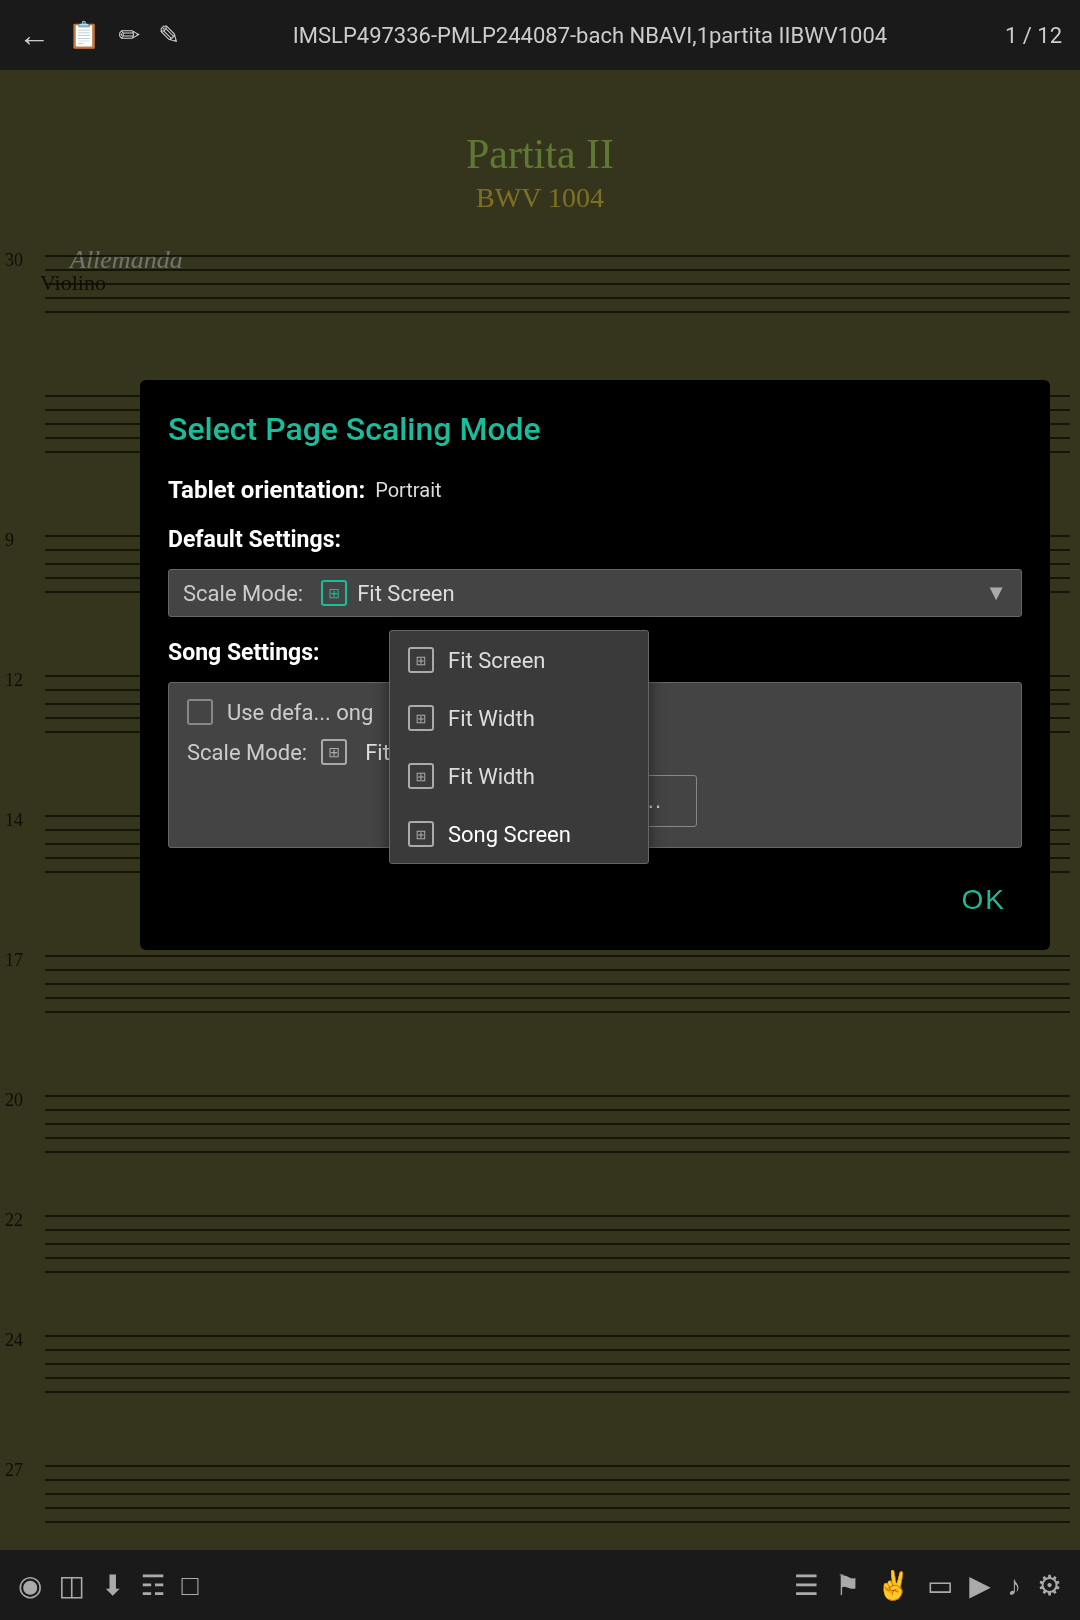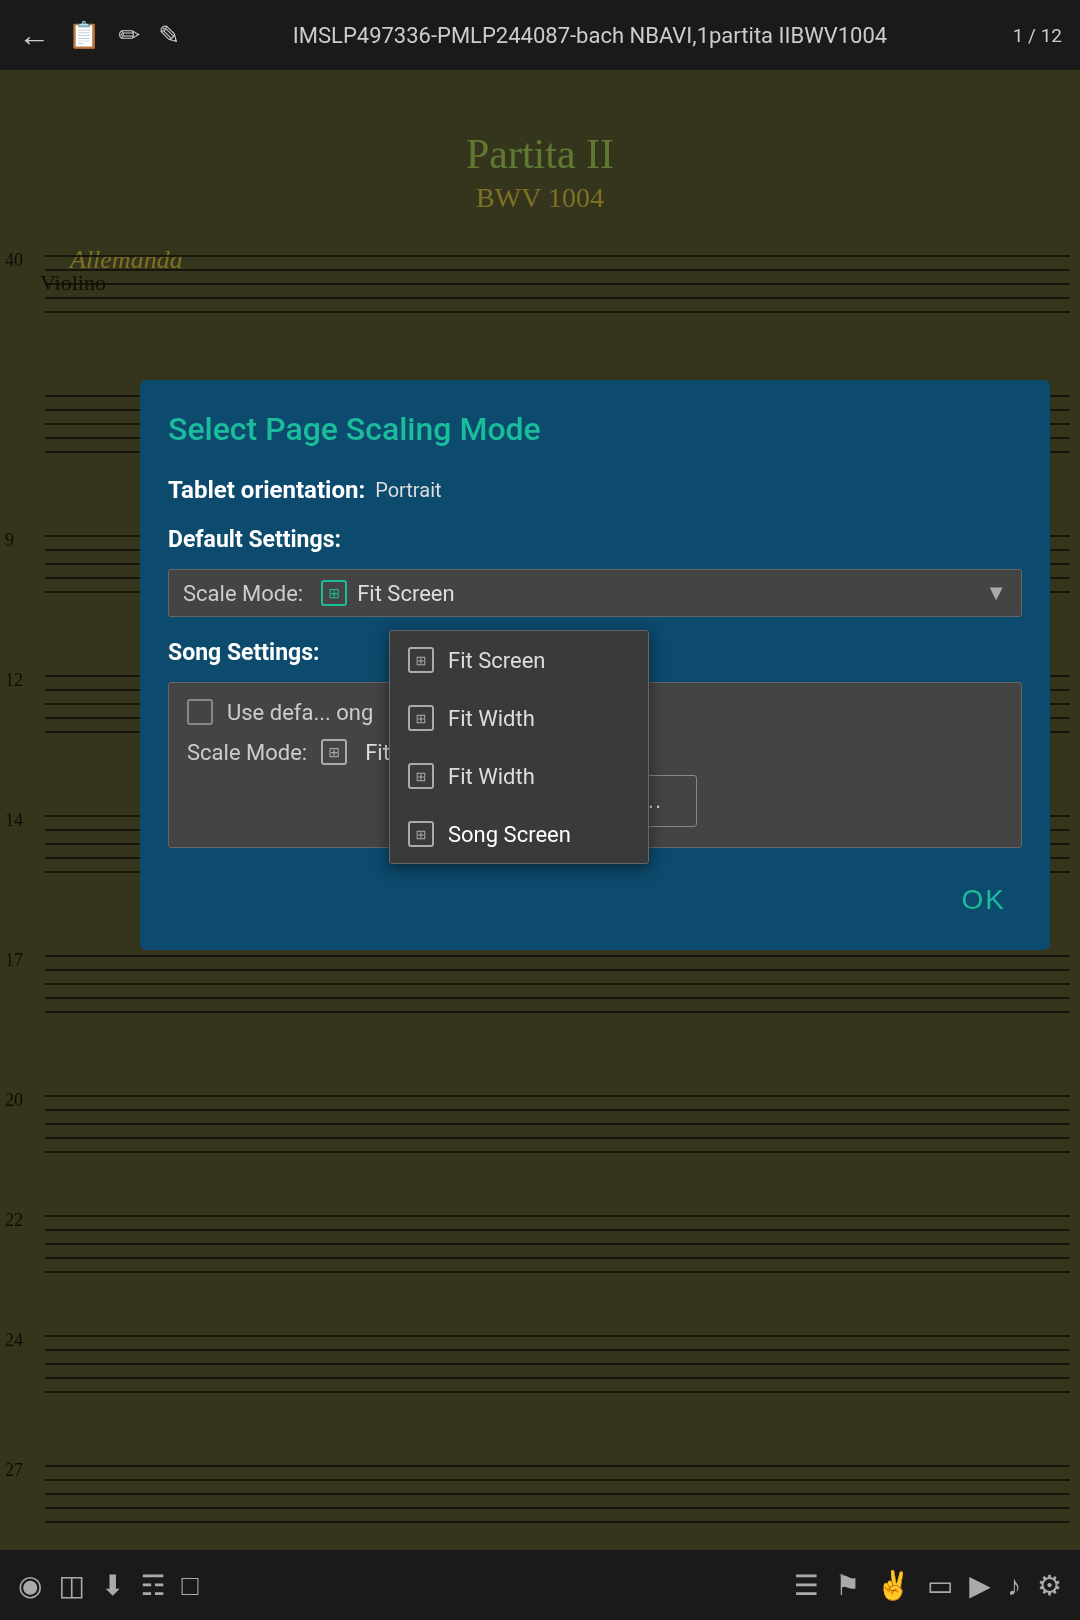--- a/index.html
+++ b/index.html
@@ -30,21 +30,21 @@
       cursor: pointer;
     }
     #top-bar .title {
       flex: 1;
       color: #ccc;
       font-size: 22px;
       text-align: center;
     }
     #top-bar .page-count {
       color: #ccc;
-      font-size: 19px;
+      font-size: 22px;
       min-width: 80px;
       text-align: right;
     }
 
     
     #sheet-bg {
       position: absolute;
       top: 70px;
       left: 0; right: 0;
       bottom: 70px;
@@ -104,21 +104,21 @@
       background: rgba(0,0,0,0.5);
       z-index: 20;
     }
 
     
     #dialog {
       position: absolute;
       top: 380px;
       left: 140px;
       right: 30px;
-      background: #0c4a6e;
+      background: #000000;
       border-radius: 6px;
       z-index: 30;
       padding: 30px 28px 28px 28px;
     }
 
     #dialog .dialog-title {
       color: #1abc9c;
       font-size: 32px;
       font-weight: 500;
       margin-bottom: 28px;
@@ -321,21 +321,21 @@
       color: #fde047;
       pointer-events: none;
     }
     .allemanda-label {
       position: absolute;
       top: 175px;
       left: 70px;
       font-family: serif;
       font-size: 26px;
       font-style: italic;
-      color: #fde047;
+      color: #e5e5e5;
       pointer-events: none;
     }
     .violino-label {
       position: absolute;
       top: 200px;
       left: 40px;
       font-family: serif;
       font-size: 22px;
       color: #1a1a0a;
       pointer-events: none;
@@ -354,21 +354,21 @@
 </div>
 
 <div id="sheet-bg">
 
   <div class="partita-title">Partita II</div>
   <div class="partita-subtitle">BWV 1004</div>
   <div class="allemanda-label">Allemanda</div>
   <div class="violino-label">Violino</div>
 
   <div class="staff-area" style="top:155px;">
-    <span class="measure-number">40</span>
+    <span class="measure-number">30</span>
     <div class="staff-lines">
       <div class="staff-line"></div>
         <div class="staff-line"></div>
         <div class="staff-line"></div>
         <div class="staff-line"></div>
         <div class="staff-line"></div>
     </div>
   </div>
   <div class="staff-area" style="top:295px;">
     <div class="staff-lines">

